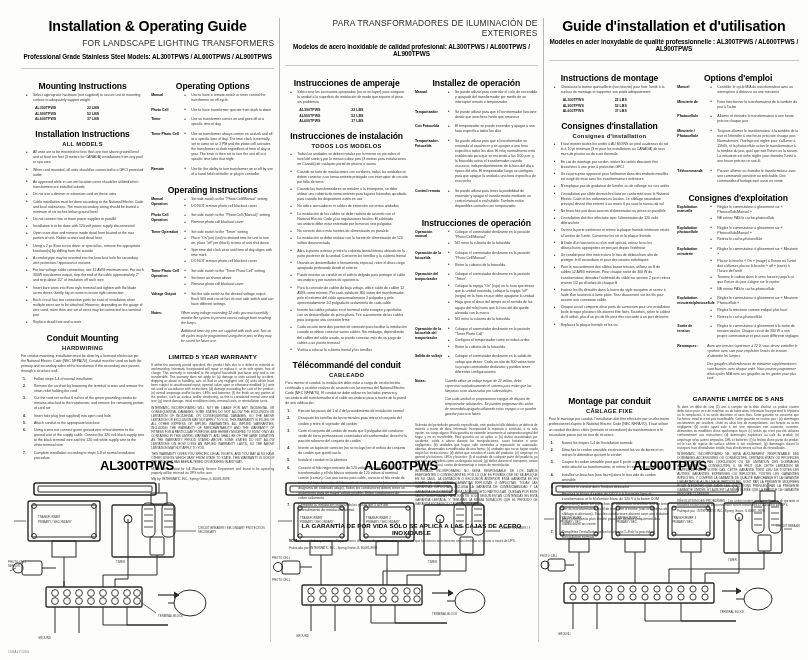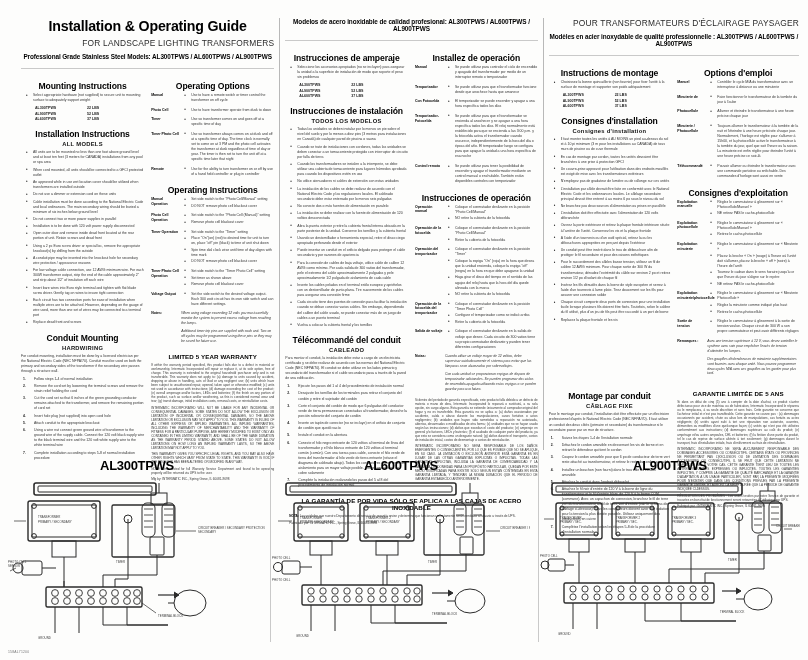--- a/index.html
+++ b/index.html
@@ -376,20 +376,21 @@
           <p class="legal">If within the warranty period specified, this product fails due to a defect in material or workmanship, Intermatic Incorporated will repair or replace it, at its sole option, free of charge. This warranty is extended to the original household purchaser only and is not transferable. This warranty does not apply to: (a) damage to units caused by accident, dropping or abuse in handling, acts of God or any negligent use; (b) units which have been subject to unauthorized repair, opened, taken apart or otherwise modified; (c) units not used in accordance with instructions; (d) damage exceeding the cost of the product; (e) overall amperage and/or factors, LEDs and batteries; (f) the finish on any portion of the product, such as surface and/or weathering, as this is considered normal wear and tear; (g) transit damage, initial installation costs, removal costs, or reinstallation costs.</p>
           <p class="legal caps">INTERMATIC INCORPORATED WILL NOT BE LIABLE FOR ANY INCIDENTAL OR CONSEQUENTIAL DAMAGES. SOME STATES DO NOT ALLOW THE EXCLUSION OR LIMITATION OF INCIDENTAL OR CONSEQUENTIAL DAMAGES, SO THE ABOVE LIMITATION OR EXCLUSION MAY NOT APPLY TO YOU. THIS WARRANTY IS IN LIEU OF ALL OTHER EXPRESS OR IMPLIED WARRANTIES. ALL IMPLIED WARRANTIES, INCLUDING THE WARRANTY OF MERCHANTABILITY AND THE WARRANTY OF FITNESS FOR A PARTICULAR PURPOSE, ARE HEREBY MODIFIED TO EXIST ONLY AS CONTAINED IN THIS LIMITED WARRANTY, AND SHALL BE OF THE SAME DURATION AS THE WARRANTY PERIOD STATED ABOVE. SOME STATES DO NOT ALLOW LIMITATIONS ON HOW LONG AN IMPLIED WARRANTY LASTS, SO THE ABOVE LIMITATION MAY NOT APPLY TO YOU.</p>
           <p class="legal caps">THIS WARRANTY GIVES YOU SPECIFIC LEGAL RIGHTS, AND YOU MAY ALSO HAVE OTHER RIGHTS WHICH VARY FROM STATE TO STATE. THIS WARRANTY IS VOID IF THE PRODUCT HAS BEEN ALTERED OR MODIFIED IN ANY WAY.</p>
           <p class="legal">NOTE: Units tested for full Warranty Service Department and found to be operating properly will be returned via UPS to the user.</p>
           <p class="legal">Mfg by: INTERMATIC INC., Spring Grove, IL 60081-9698</p>
         </div>
       </div>
     </div>
 
     <div class="col c2">
+      <div class="doc-sub">PARA TRANSFORMADORES DE ILUMINACIÓN DE EXTERIORES</div>
       <div class="doc-models">Modelos de acero inoxidable de calidad profesional: AL300TPWS / AL600TPWS / AL900TPWS</div>
       <div class="rule"></div>
 
       <div class="twocol">
         <div class="sub">
           <h3 class="sec">Instrucciones de amperaje</h3>
           <ul class="b">
             <li>Seleccione los accesorios apropiados (no se incluyen) para asegurar la unidad a la superficie de instalación de modo que soporte el peso sin problemas</li>
           </ul>
           <div class="weights">
@@ -543,21 +544,21 @@
         <h4 class="warr">LA GARANTÍA DE POR VIDA SÓLO SE APLICA A LAS CAJAS DE ACERO INOXIDABLE</h4>
         <p class="legal">
           <b class="strong">NOTA:</b>
           <span>Las unidades que nuestro Departamento de servicio de garantía revise y determine que funcionan correctamente serán remitidas al usuario a través de UPS.</span>
         </p>
         <p class="legal">Fabricado por: INTERMATIC INC., Spring Grove, IL 60081-9698</p>
       </div>
     </div>
 
     <div class="col c3">
-      <div class="doc-sub">POUR TRANSFORMATEURS D'ÉCLAIRAGE PAYSAGER</div>
+      <div class="doc-title">Guide d'installation et d'utilisation</div>
       <div class="doc-models">Modèles en acier inoxydable de qualité professionnelle : AL300TPWS / AL600TPWS / AL900TPWS</div>
       <div class="rule"></div>
 
       <div class="twocol">
         <div class="sub">
           <h3 class="sec">Instructions de montage</h3>
           <ul class="b">
             <li>Choisissez la bonne quincaillerie (non fournie) pour fixer l'unité à la surface de montage et supporter son poids adéquatement</li>
           </ul>
           <div class="weights">

